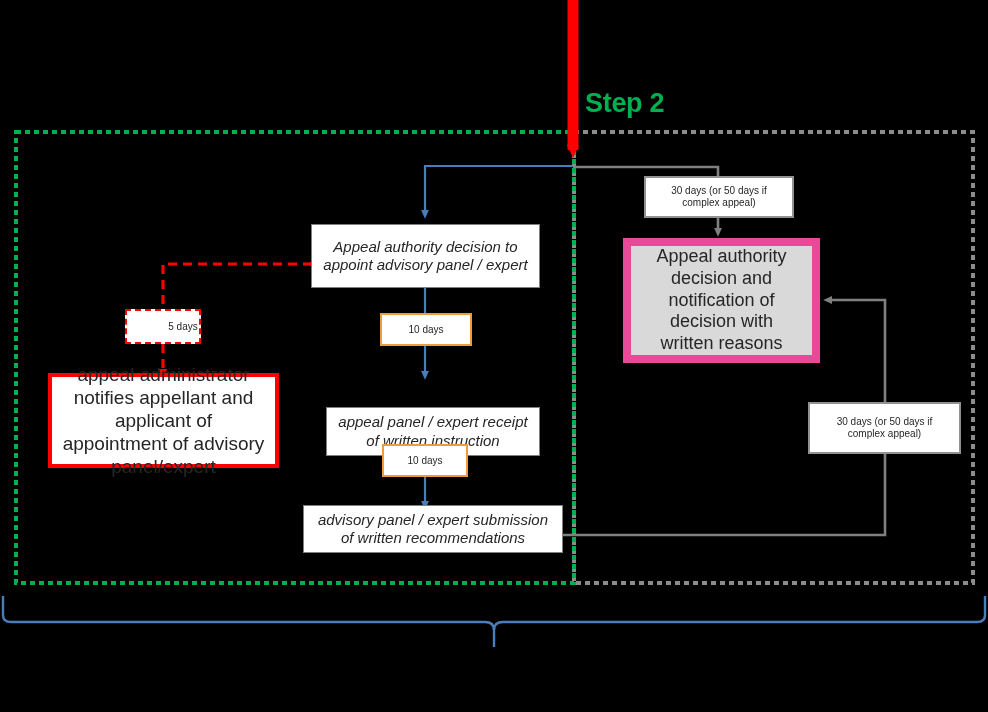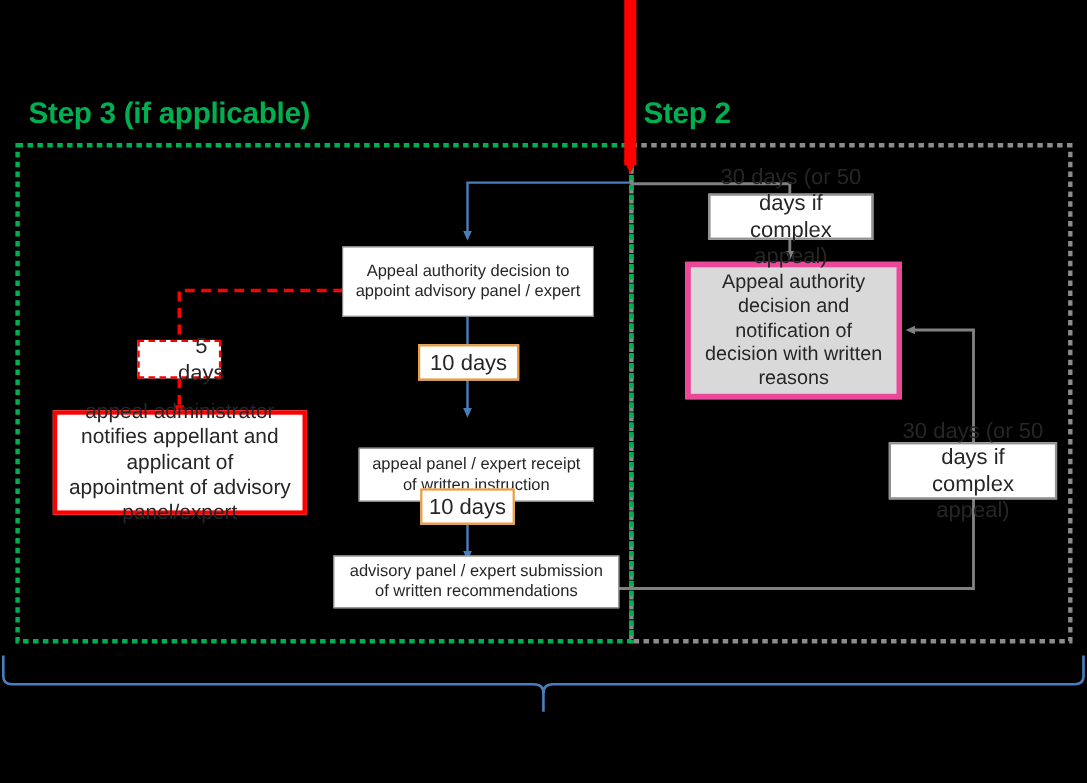--- a/index.html
+++ b/index.html
@@ -40,40 +40,41 @@
     align-items: center;
     justify-content: center;
     text-align: center;
     background: #FFFFFF;
     color: #262626;
     line-height: 1.22;
   }
   .node-plain {
     border: 1px solid #7f7f7f;
     font-size: 15px;
+    font-style: italic;
   }
   .node-red {
     border: 4px solid #FF0000;
     font-size: 19px;
   }
   .node-gray {
-    border: 5px solid #ec4899;
+    border: 8px solid #ec4899;
     background: #D9D9D9;
     font-size: 18px;
   }
   .label-box {
     position: absolute;
     box-sizing: border-box;
     display: flex;
     align-items: center;
     justify-content: center;
     text-align: center;
     background: #FFFFFF;
     color: #262626;
-    font-size: 20px;
+    font-size: 10px;
     line-height: 1.2;
   }
   .label-orange { border: 2px solid #ED9B3B; text-align: right; }
   .label-red-dashed { border: 2px dashed #FF0000; }
   .label-gray { border: 2px solid #919191; }
 </style>
 </head>
 <body>
 
 <div id="canvas">
@@ -119,21 +120,20 @@
     <path d="M312,264 L163,264 L163,309" fill="none" stroke="#FF0000" stroke-width="3.2" stroke-dasharray="9,6" marker-start="url(#arrow-red)"></path>
     <path d="M163,344 L163,373" fill="none" stroke="#FF0000" stroke-width="3.2" stroke-dasharray="9,6" marker-end="url(#arrow-red)"></path>
 
     <path d="M556,535 L885,535 L885,453" fill="none" stroke="#808080" stroke-width="2.6"></path>
     <path d="M885,402 L885,300 L828,300" fill="none" stroke="#808080" stroke-width="2.6" marker-end="url(#arrow-gray)"></path>
 
     <path d="M3,596 L3,615 Q3,622 11,622 L485,622 Q494,622 494,630 Q494,622 503,622 L977,622 Q985,622 985,615 L985,596" fill="none" stroke="#4A7EBB" stroke-width="2.4"></path>
     <line x1="494" y1="628" x2="494" y2="647" stroke="#4A7EBB" stroke-width="2.4"></line>
   </svg>
 
-  <div class="step-label" style="left:26px; top:90px;">Step 3 (if applicable)</div>
   <div class="step-label" style="left:585px; top:90px;">Step 2</div>
 
   <div class="node node-plain" style="left:311px; top:224px; width:229px; height:64px; padding:0 10px;">Appeal authority decision to appoint advisory panel / expert</div>
 
   <div class="node node-plain" style="left:326px; top:375px; width:214px; height:49px; padding:0 8px;margin-top:32px;">appeal panel / expert receipt of written instruction</div>
 
   <div class="node node-plain" style="left:303px; top:505px; width:260px; height:48px; padding:0 8px;">advisory panel / expert submission of written recommendations</div>
 
   <div class="node node-red" style="left:48px; top:373px; width:231px; height:95px; padding:0 10px;">appeal administrator notifies appellant and applicant of appointment of advisory panel/expert</div>
 

